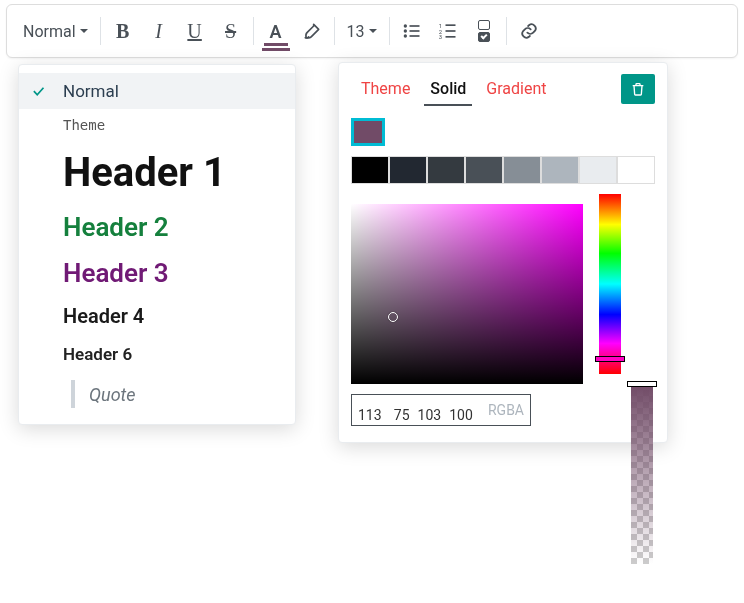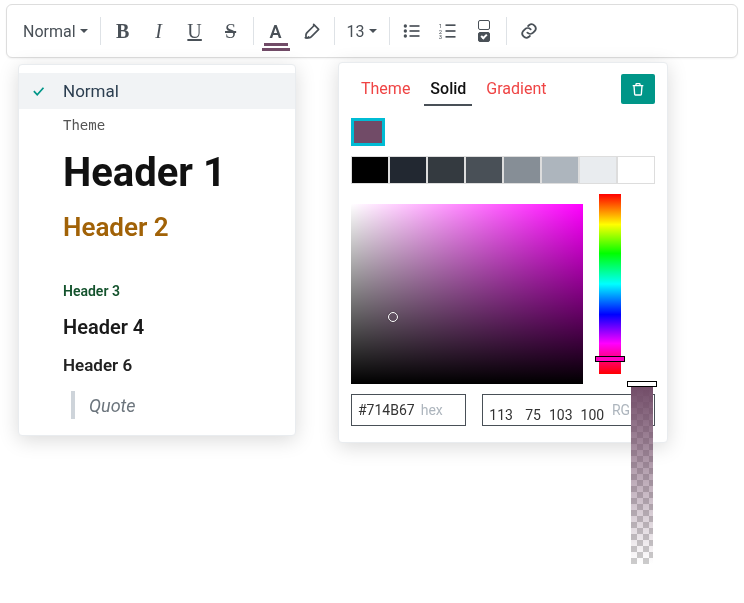--- a/index.html
+++ b/index.html
@@ -21,22 +21,22 @@
 .toggle .sq.filled::after { content: ""; position: absolute; left: 2px; top: 1px; width: 4px; height: 2px; border-left: 2px solid #fff; border-bottom: 2px solid #fff; transform: rotate(-45deg); }
 
 
 .dropdown { position: absolute; top: 64px; left: 18px; width: 278px; background: #fff; border: 1px solid #e9ecef; border-radius: 4px; box-shadow: 0 4px 20px rgba(0,0,0,0.15); padding: 8px 0; }
 .dd-item { display: flex; align-items: center; padding: 8px 20px 8px 44px; color: #495057; cursor: pointer; position: relative; }
 .dd-item.selected { background: #f1f3f5; }
 .checkmark { position: absolute; left: 14px; color: #009688; font-weight: bold; }
 .dd-item.normal span.lbl { font-size: 17px; color: #2c3e50; }
 .dd-item.code span.lbl { font-family: Menlo, Consolas, monospace; font-size: 14px; color: #555; }
 .dd-item.h1 span.lbl { font-size: 40px; font-weight: 700; color: #111; }
-.dd-item.h2 span.lbl { font-size: 26px; font-weight: 600; color: #a16207; }
-.dd-item.h3 span.lbl { font-size: 14px; font-weight: 600; color: #14532d; margin-top: 25px; }
+.dd-item.h2 span.lbl { font-size: 26px; font-weight: 600; color: #15803d; }
+.dd-item.h3 span.lbl { font-size: 26px; font-weight: 600; color: #701a75; }
 .dd-item.h4 span.lbl { font-size: 20px; font-weight: 600; color: #1a1a1a; }
 .dd-item.h5 span.lbl { font-size: 18px; font-weight: 600; color: #1a1a1a; }
 .dd-item.h6 span.lbl { font-size: 17px; font-weight: 600; color: #222; }
 .dd-item.quote span.lbl { font-size: 18px; font-style: italic; color: #6c757d; }
 .dd-item.quote .qline { display: inline-block; width: 4px; height: 28px; background: #ced4da; margin-right: 14px; }
 
 
 .colorpanel { position: absolute; top: 62px; left: 338px; width: 330px; background: #fff; border: 1px solid #e9ecef; border-radius: 4px; box-shadow: 0 4px 20px rgba(0,0,0,0.15); padding: 10px 12px 16px; }
 .cp-tabs { display: flex; align-items: center; margin-bottom: 10px; }
 .cp-tab { padding: 6px 10px; font-size: 16px; color: #ef4444; cursor: pointer; position: relative; }
@@ -208,24 +208,20 @@
     </div>
     <div class="hue-bar">
       <div class="hue-thumb"></div>
     </div>
     <div class="alpha-bar">
       <div class="alpha-thumb"></div>
     </div>
   </div>
 
   <div class="cp-inputs">
-    <div class="cp-field hex">
-      <span>#714B67</span>
-      <span class="suffix">hex</span>
-    </div>
     <div class="cp-field rgba">
       <span class="nums">
         <span class="v">113</span>
         <span class="v">75</span>
         <span class="v">103</span>
           <span class="v">100</span>
       </span>
       <span class="suffix">RGBA</span>
     </div>
   </div>

